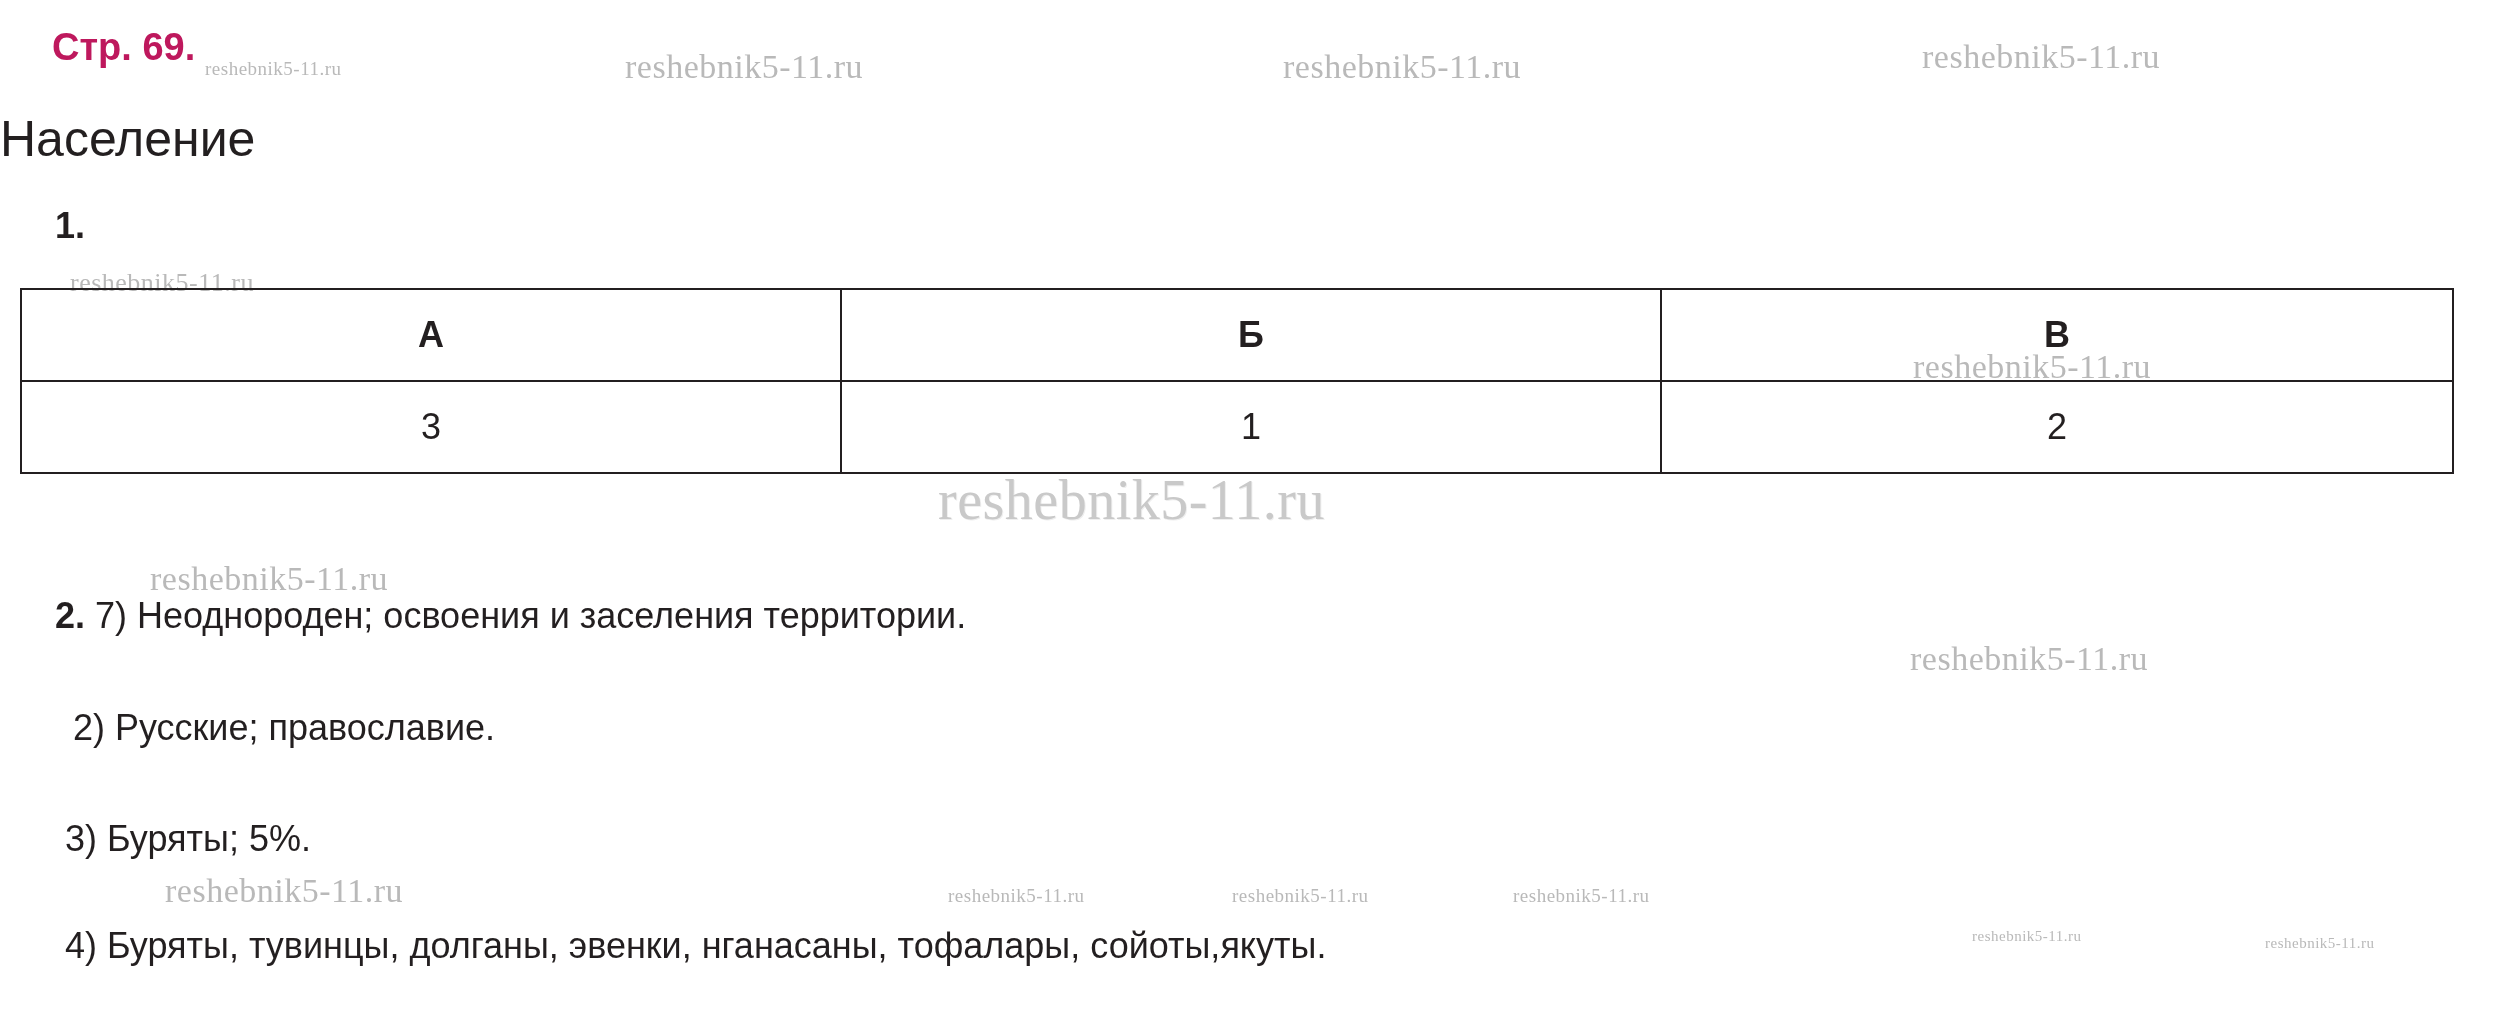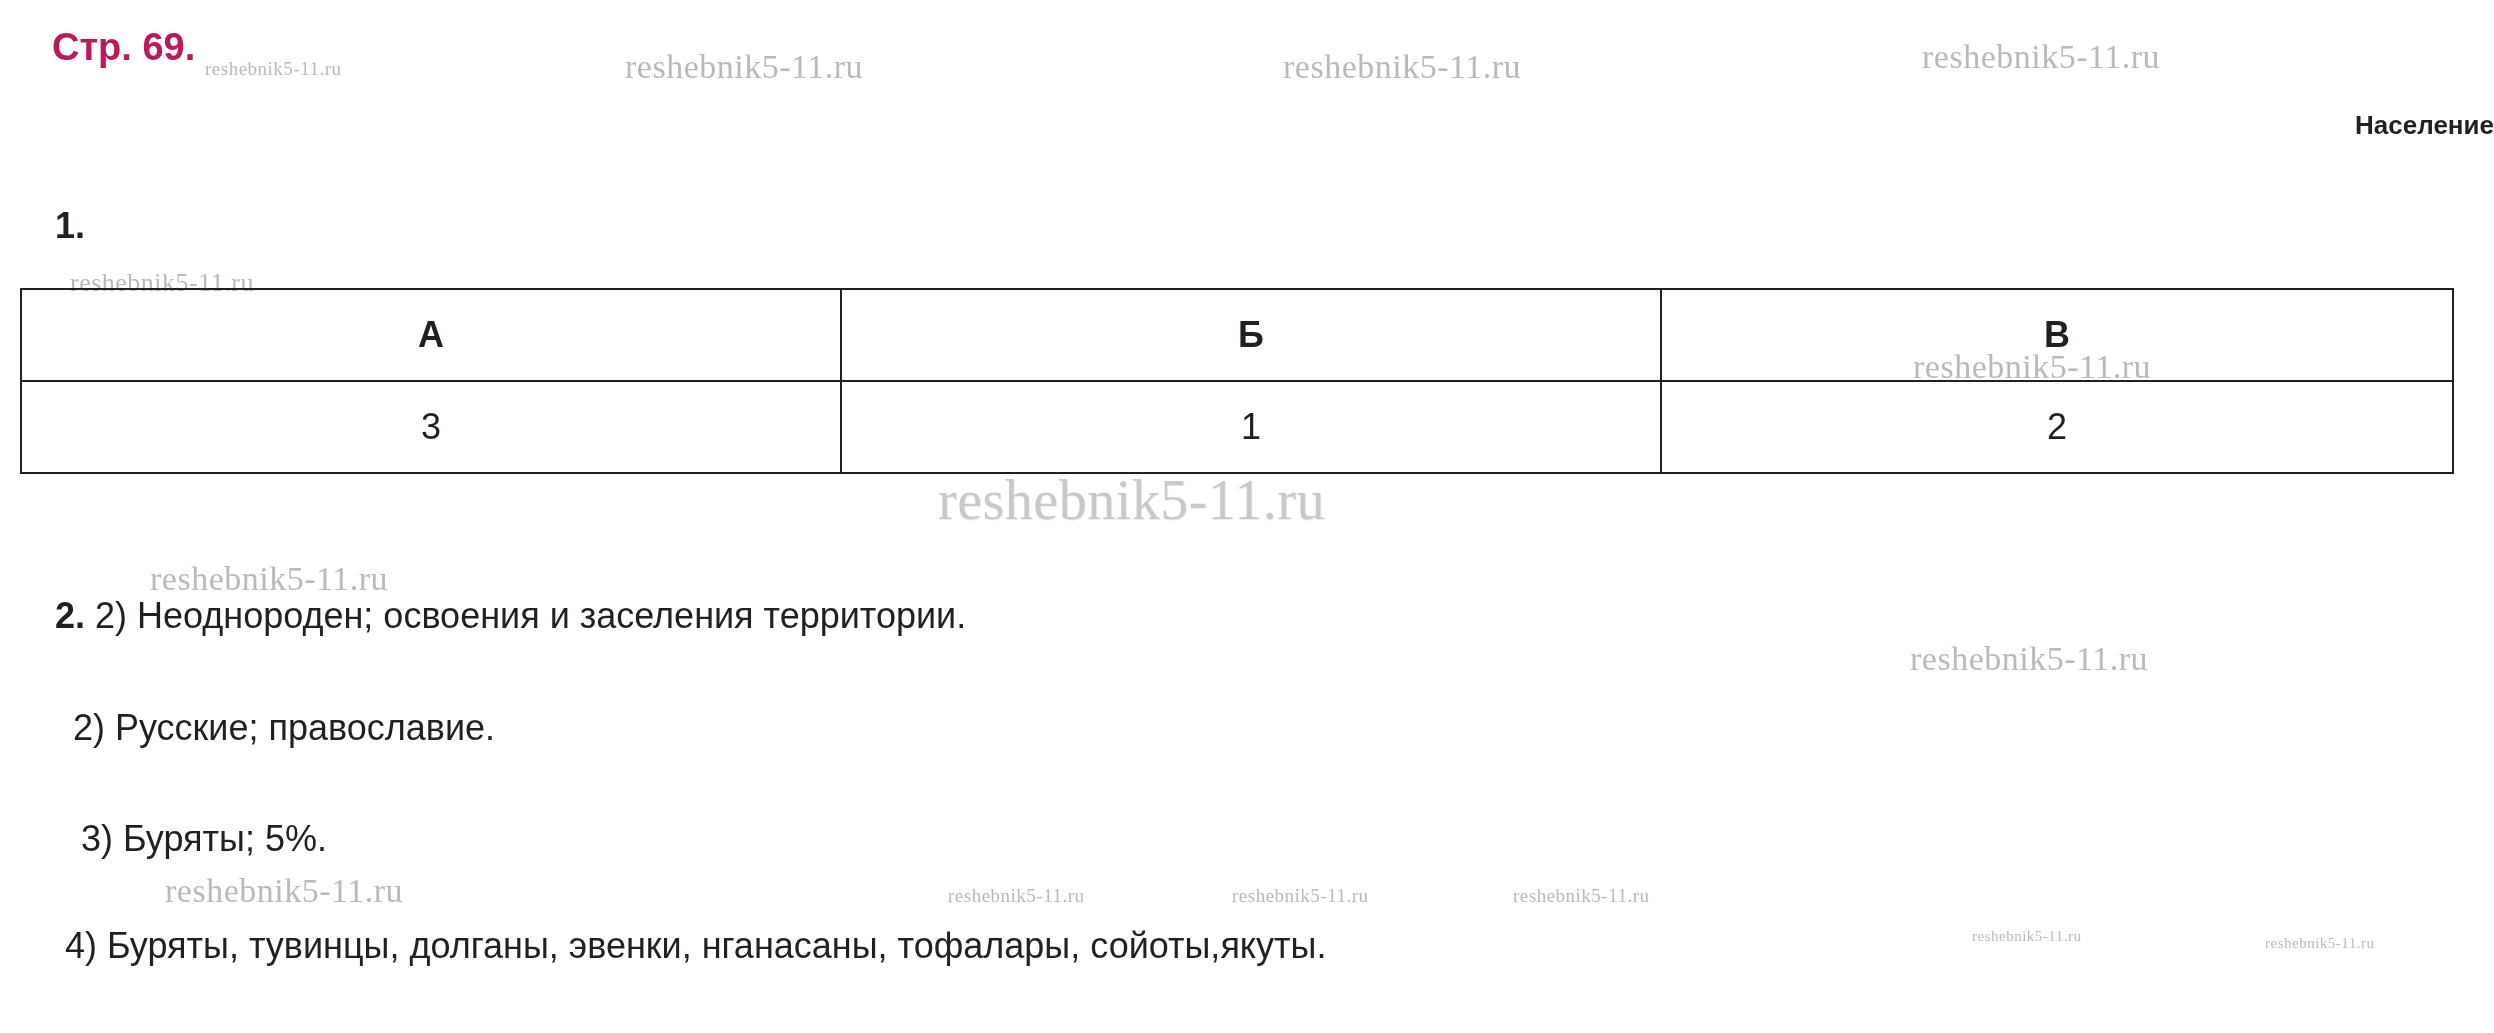--- a/index.html
+++ b/index.html
@@ -57,23 +57,23 @@
     top: 26px;
     font-size: 38px;
     font-weight: bold;
     color: #be185d;
   }
   .doc-title {
     position: absolute;
     left: 0;
     top: 110px;
     width: 2494px;
-    text-align: right;
-    font-size: 26px;
-    font-weight: bold;
+    text-align: left;
+    font-size: 50px;
+    font-weight: normal;
   }
   .task1-num {
     position: absolute;
     left: 55px;
     top: 205px;
     font-size: 36px;
     font-weight: bold;
   }
 
   
@@ -110,21 +110,21 @@
     font-size: 36px;
     line-height: 1.0;
     white-space: nowrap;
   }
   .task2-num {
     font-weight: bold;
     margin-right: 10px;
   }
   .l1 { position: absolute; left: 0;  top: 0;   }
   .l2 { position: absolute; left: 10px; top: 112px; margin-left: 8px; }
-  .l3 { position: absolute; left: 26px; top: 223px; }
+  .l3 { position: absolute; left: 10px; top: 223px; }
   .l4 { position: absolute; left: 10px; top: 330px; text-align: center; }
 </style>
 </head>
 <body>
 
 <div class="page">
 
   <div id="wm-layer">
       <div class="wm xs" style="left: 205px; top: 58px;">reshebnik5-11.ru</div>
       <div class="wm med" style="left: 625px; top: 48px;">reshebnik5-11.ru</div>
@@ -164,20 +164,20 @@
       <tr>
         <td>3</td>
         <td>1</td>
         <td>2</td>
       </tr>
     </tbody>
   </table>
 
   <div class="task2">
     <div class="task2-line l1">
-      <span class="task2-num">2.</span><span>2) Неоднороден; освоения и заселения территории.</span>
+      <span class="task2-num">2.</span><span>7) Неоднороден; освоения и заселения территории.</span>
     </div>
     <div class="task2-line l2">2) Русские; православие.</div>
     <div class="task2-line l3">3) Буряты; 5%.</div>
     <div class="task2-line l4">4) Буряты, тувинцы, долганы, эвенки, нганасаны, тофалары, сойоты,якуты.</div>
   </div>
 
 </div>
 
 </body></html>

